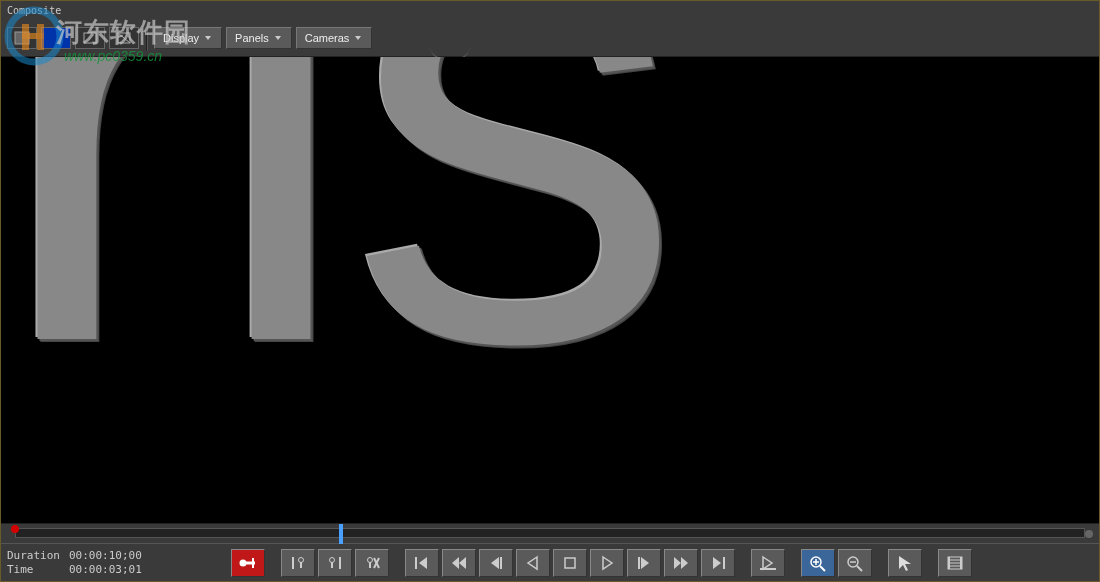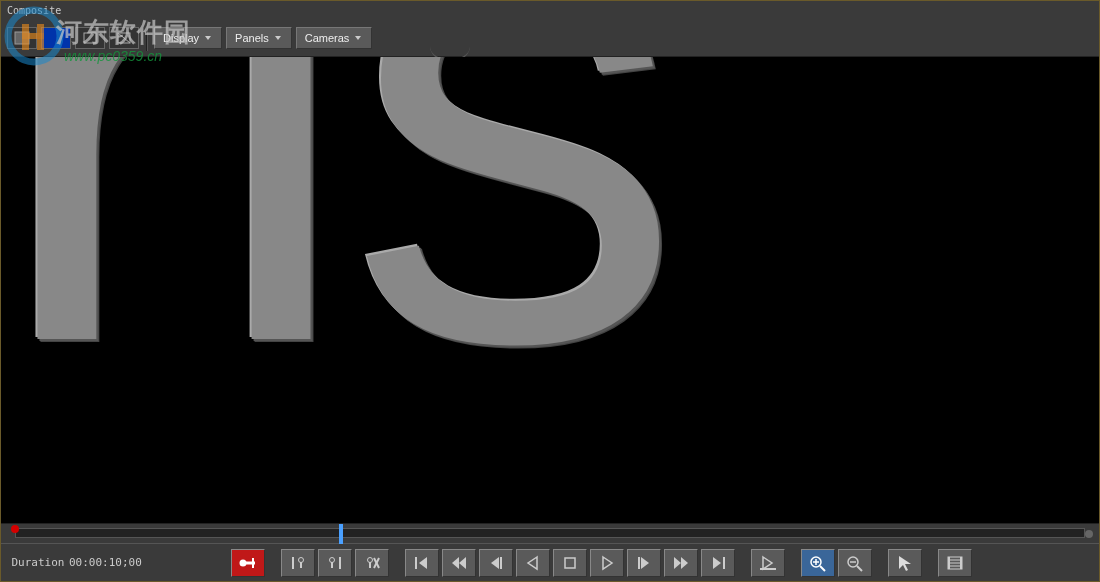--- a/index.html
+++ b/index.html
@@ -184,21 +184,21 @@
       border-top: 1px solid #555;
     }
     .time-labels {
       padding-left: 6px;
       font-family: "Consolas", monospace;
       font-size: 11px;
       line-height: 14px;
       width: 230px;
     }
     .time-labels div { display: flex; }
-    .time-labels .lbl { width: 62px; text-align: center; }
+    .time-labels .lbl { width: 62px; }
     .transport {
       display: flex;
       gap: 3px;
       align-items: center;
     }
     .tbtn {
       width: 34px;
       height: 28px;
       background: #5a5a5a;
       border: 1px solid #333;
@@ -277,20 +277,24 @@
     <div class="key-dot"></div>
     <div class="playhead"></div>
     <div class="end-dot"></div>
   </div>
 
   <div class="bottom-row">
     <div class="time-labels">
       <div>
         <span class="lbl">Duration</span>
         <span>00:00:10;00</span>
+      </div>
+      <div>
+        <span class="lbl">Time</span>
+        <span>00:00:03;01</span>
       </div>
     </div>
 
     <div class="transport">
       <div class="tbtn record">
         <svg viewBox="0 0 20 18">
             <circle cx="5" cy="9" r="3.5" fill="#fff"></circle>
             <rect x="8" y="7.5" width="9" height="3" fill="#fff"></rect>
             <rect x="14" y="4" width="2" height="10" fill="#fff"></rect>
           </svg>

